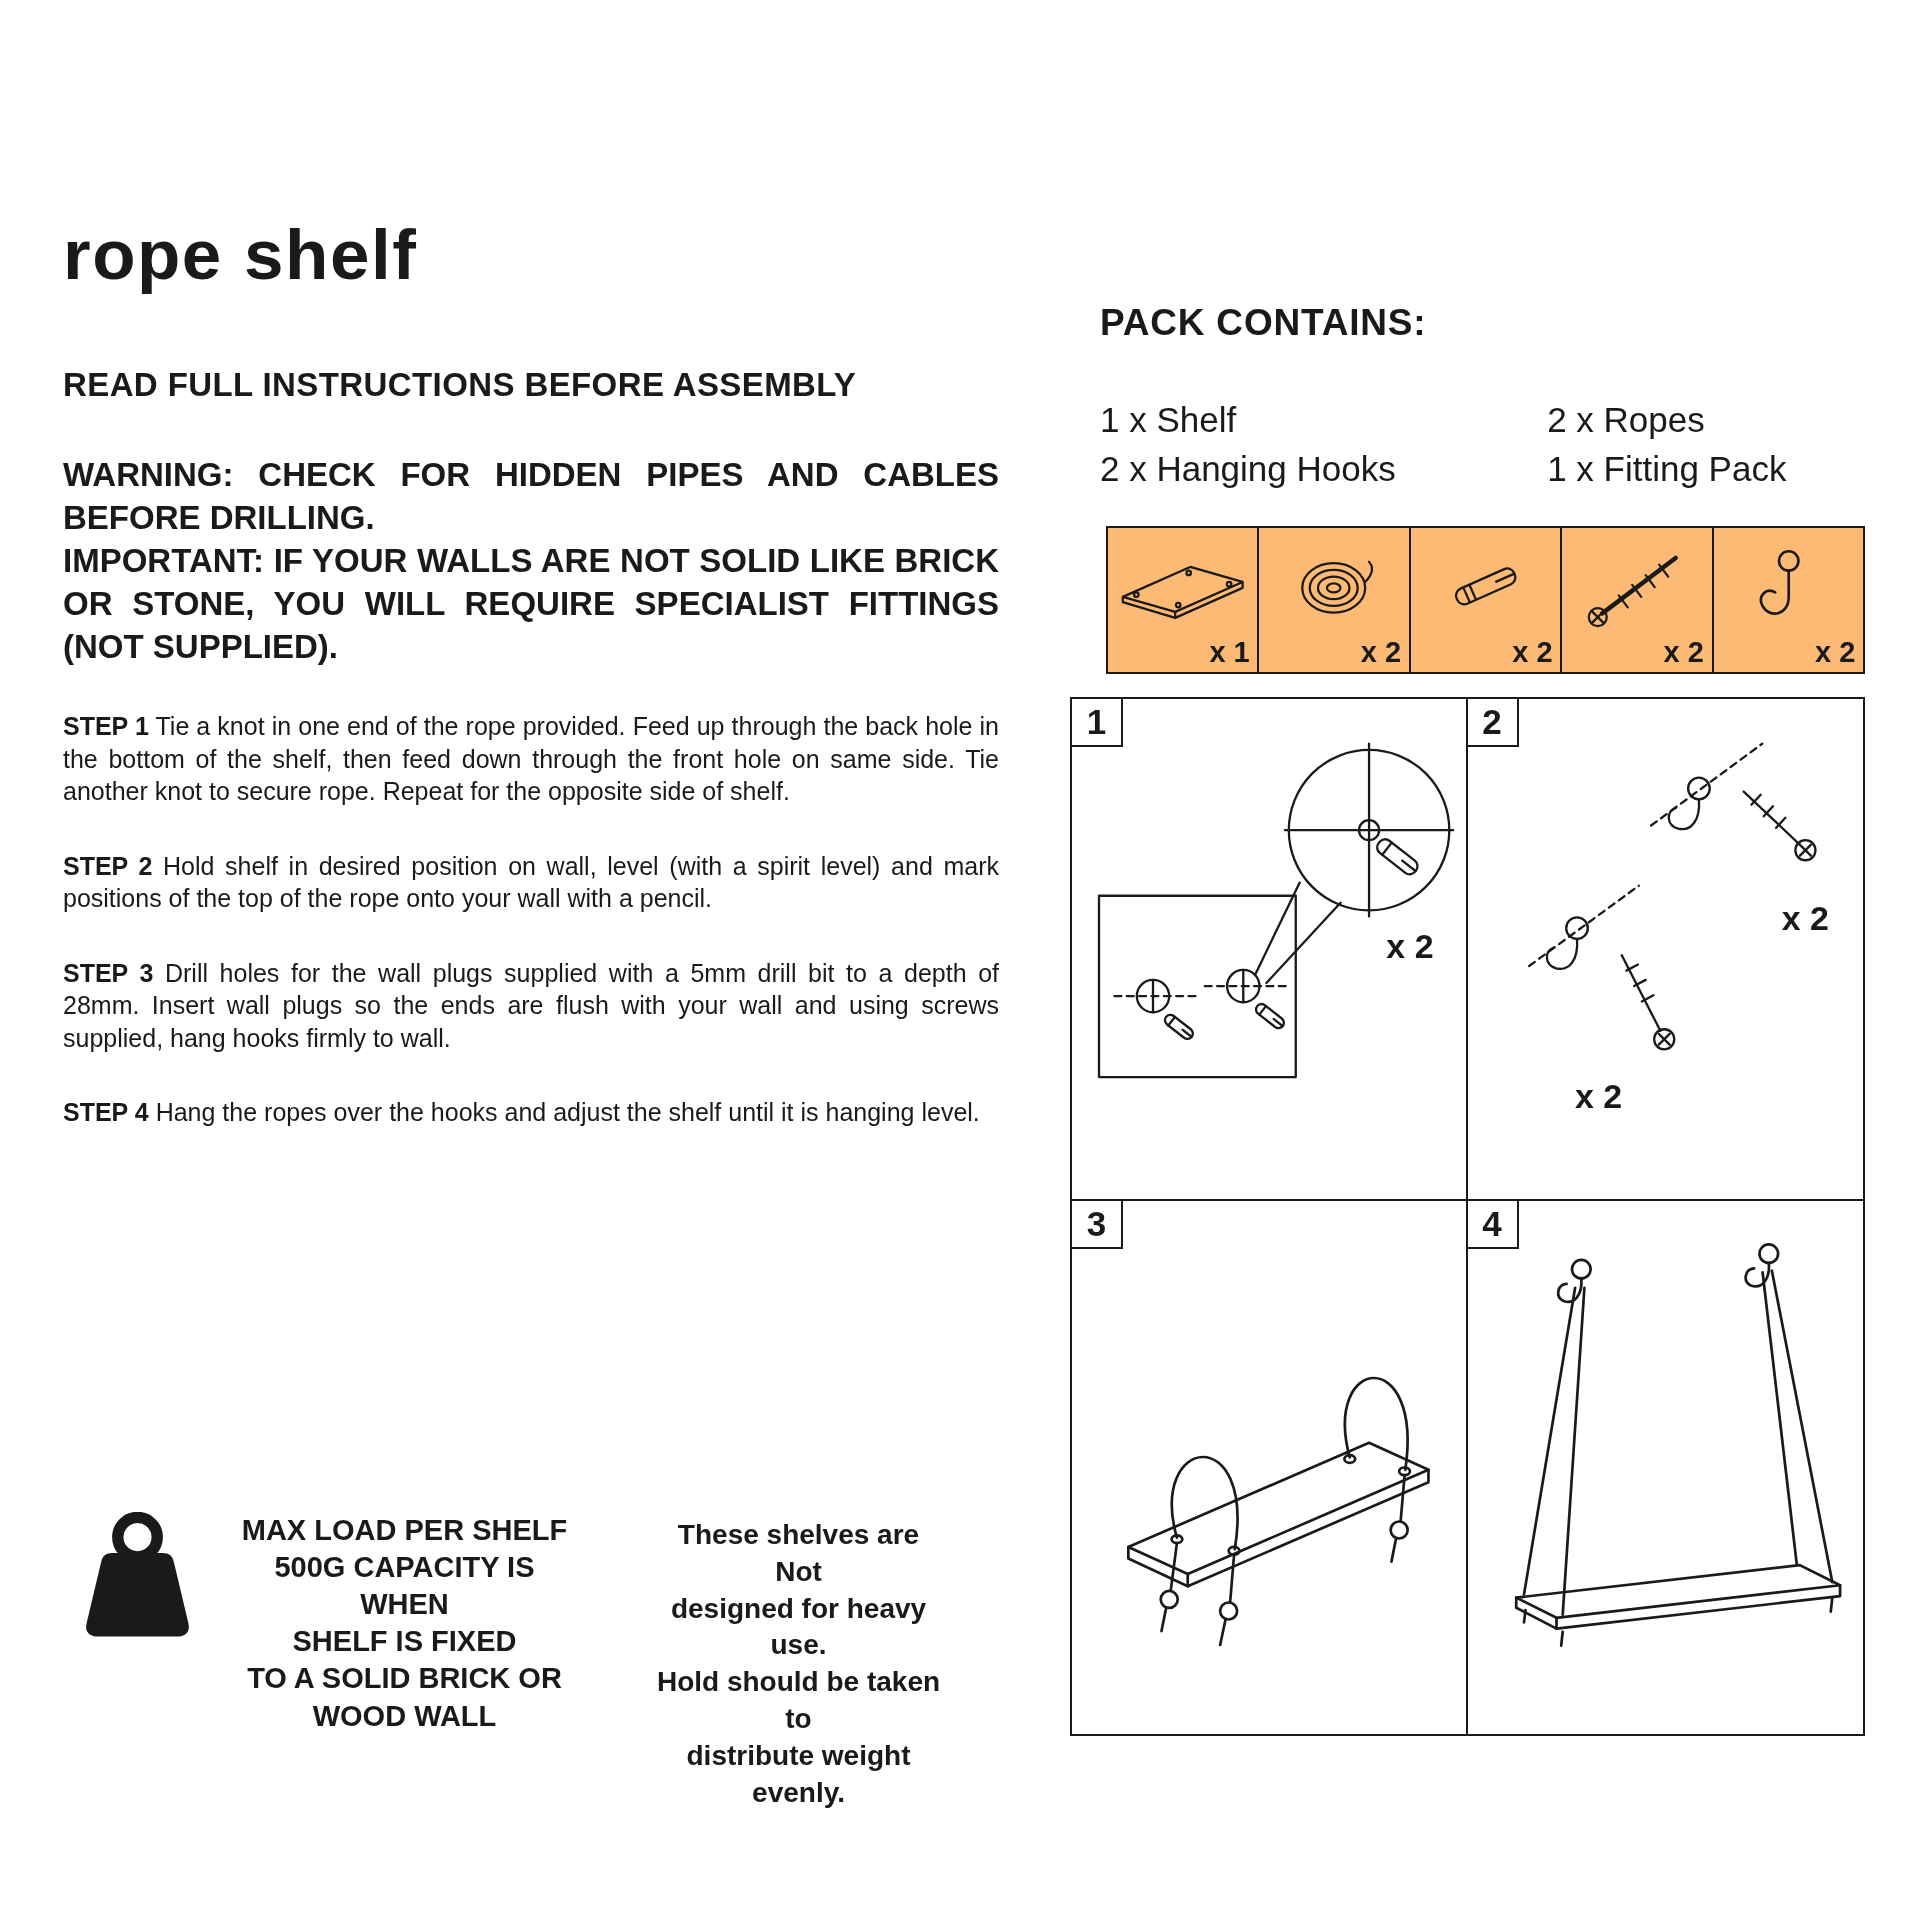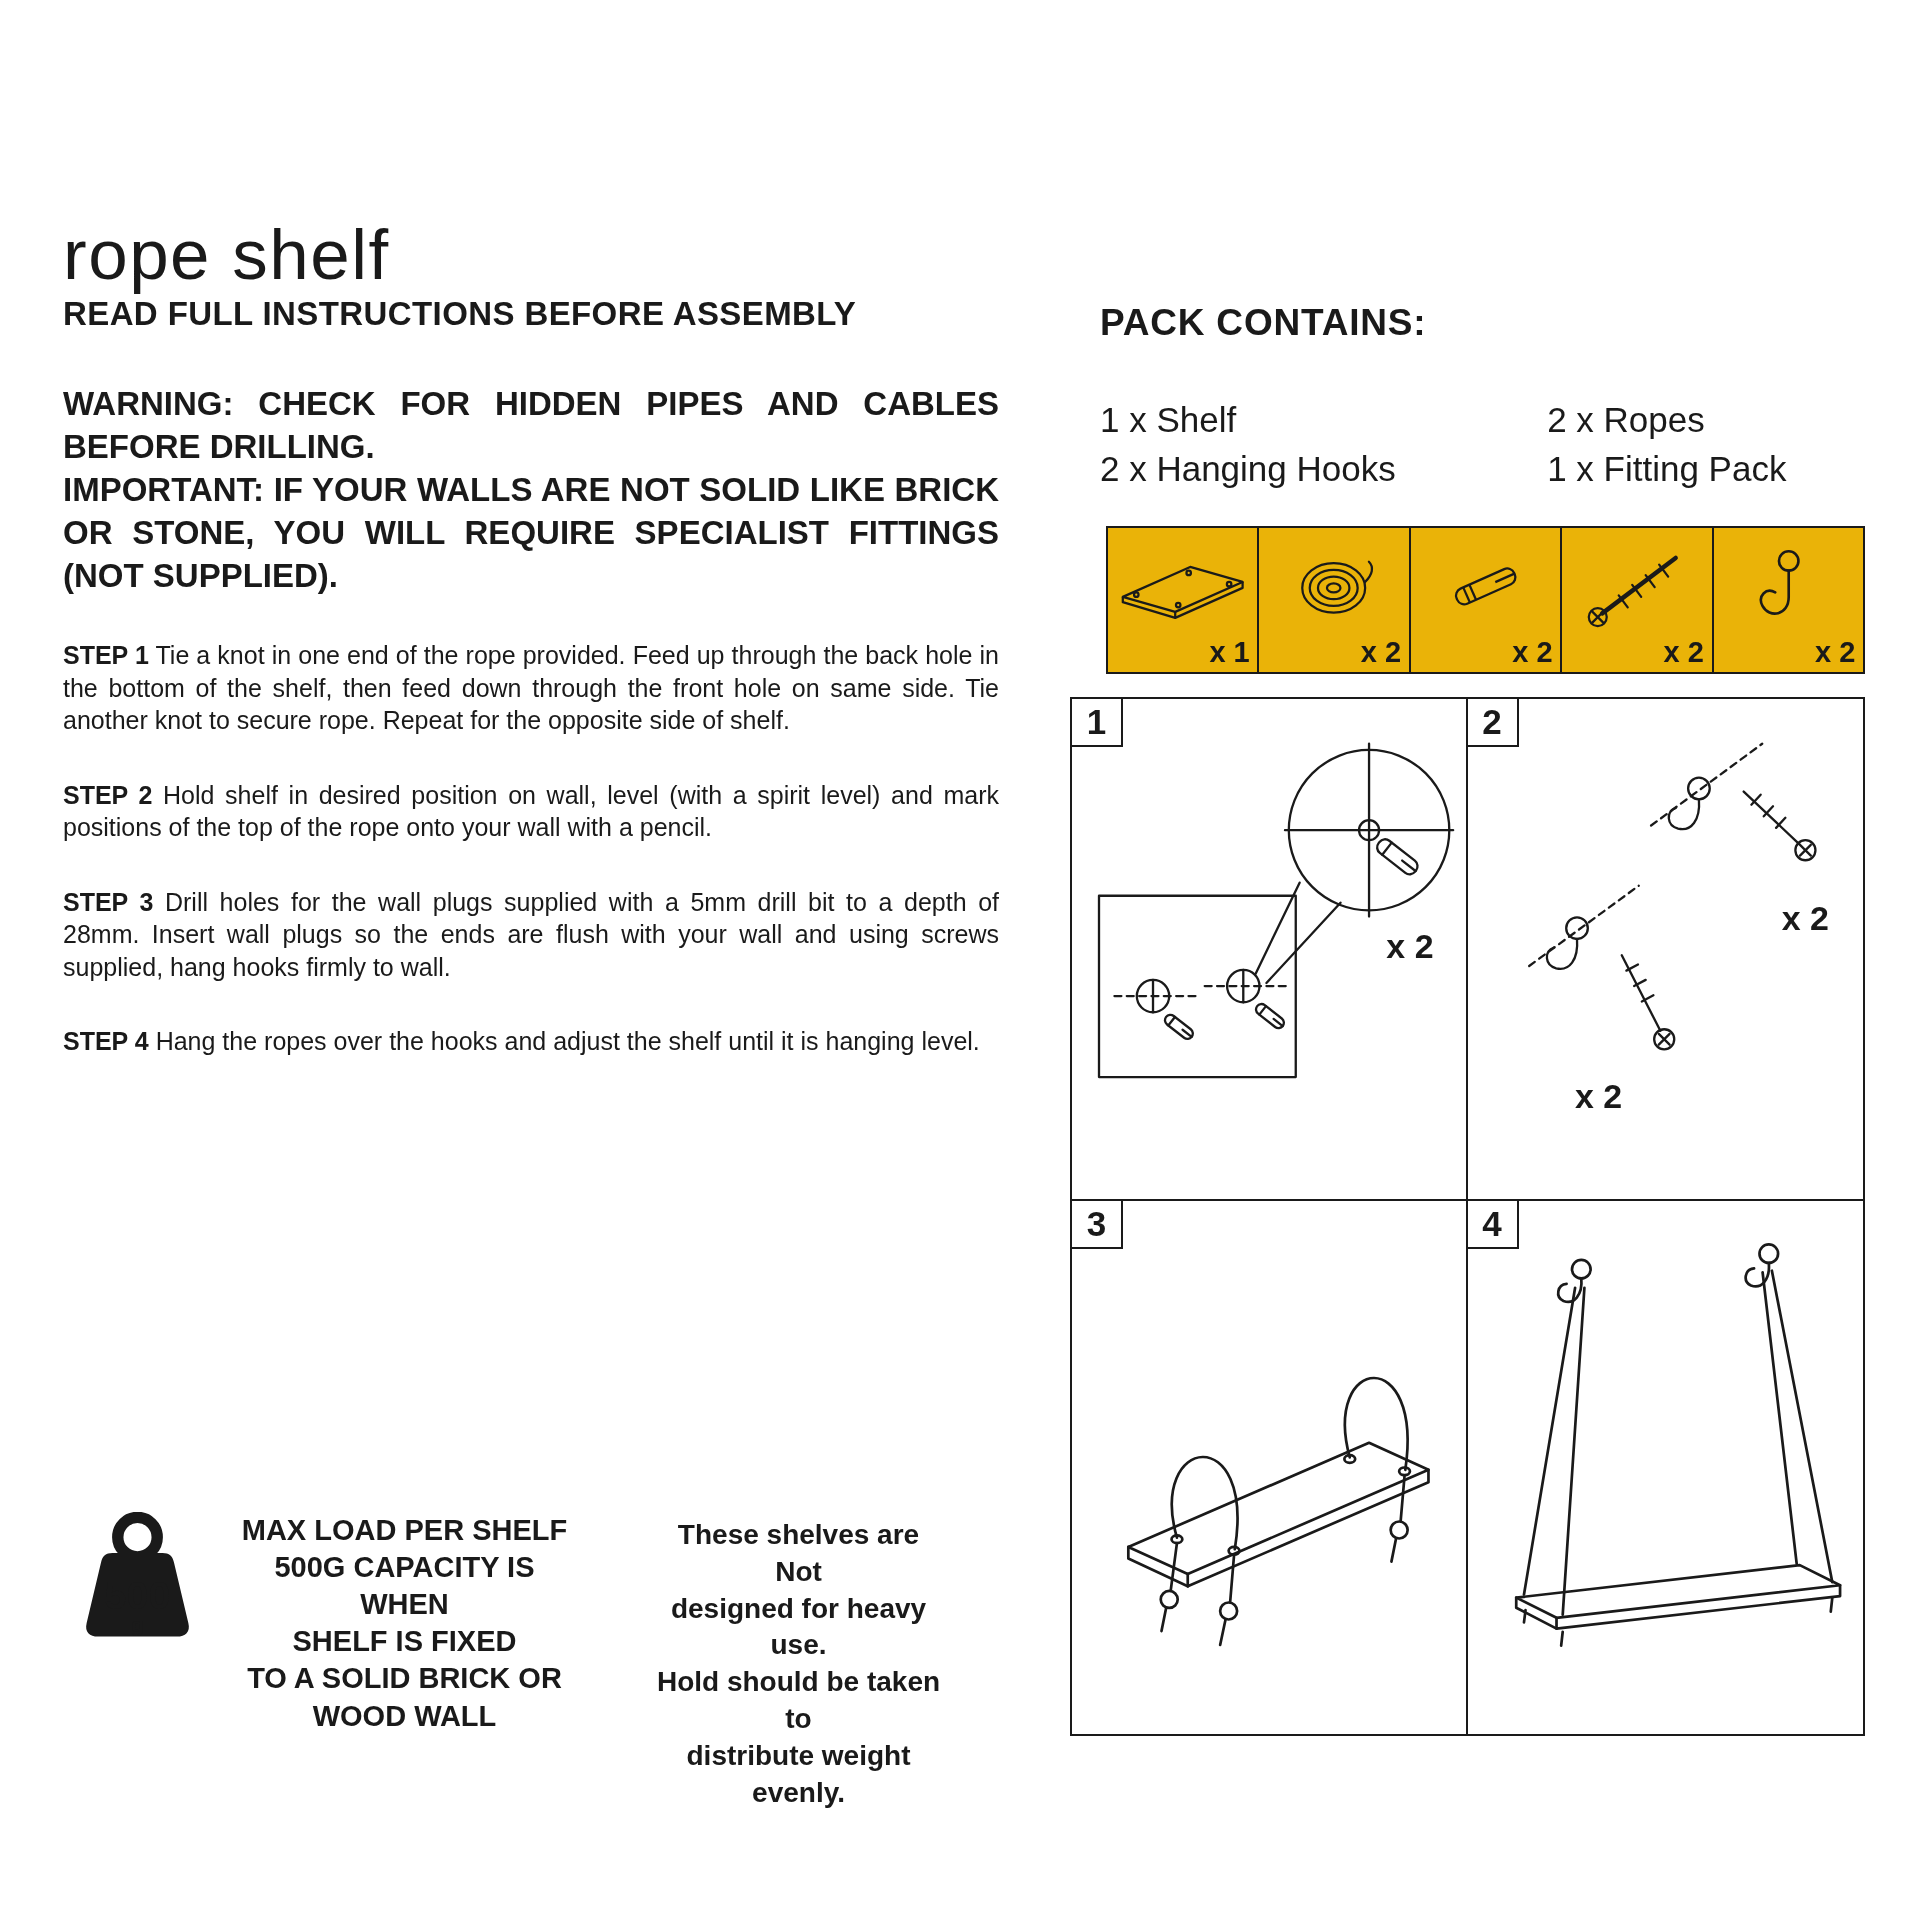--- a/index.html
+++ b/index.html
@@ -6,40 +6,40 @@
   html,body { background:#ffffff; }
   body {
     width:1926px; height:1926px;
     font-family:"Liberation Sans", sans-serif;
     color:#1a1a1a;
   }
   .page { position:relative; width:1926px; height:1926px; background:#fff; overflow:hidden; }
 
   
   .left-col { position:absolute; left:63px; top:214px; width:936px; }
-  .title { font-size:71px; font-weight:400; letter-spacing:1.5px; }
+  .title { font-size:71px; font-weight:700; letter-spacing:1.5px; margin-bottom:71px; }
   .read-full { font-size:33px; font-weight:700; letter-spacing:0.4px; margin-bottom:50px; }
   .para { font-size:33px; line-height:1.3; text-align:justify; }
   .para.bold { font-weight:700; }
   .step-para { margin-top:42px; font-size:25px; line-height:1.3; text-align:justify; }
   .step-label { font-weight:700;margin-top:9px; }
 
   .bottom-row { position:absolute; left:73px; top:1512px; width:948px; display:flex; align-items:flex-start; }
   .weight-wrap { width:129px; flex:none; }
   .max-load { width:331px; margin-left:37px; text-align:center; font-weight:700; font-size:29px; line-height:1.28; }
   .care { width:285px; margin-left:86px; text-align:center; font-weight:700; font-size:28px; line-height:1.32; margin-top:4.6px; }
   .block-line { display:block; }
 
   
   .pack-heading { position:absolute; left:1100px; top:302px; font-size:37px; font-weight:700; letter-spacing:0.8px; }
   .pack-list { position:absolute; left:1100px; top:395px; width:771px; display:flex; font-size:35px; line-height:1.4; }
   .pack-col1 { width:58%; }
   .pack-col2 { width:42%; }
 
-  .parts-row { position:absolute; left:1106px; top:526px; width:759px; height:148px; display:flex; border:2.3px solid #1a1a1a; background:#eab308; }
+  .parts-row { position:absolute; left:1106px; top:526px; width:759px; height:148px; display:flex; border:2.3px solid #1a1a1a; background:#fdba74; }
   .part-cell { flex:1; position:relative; border-right:2.3px solid #1a1a1a; }
   .part-cell:last-child { border-right:none; }
   .part-cell svg.part-icon { position:absolute; left:0; top:0; width:100%; height:78%; }
   .part-qty { position:absolute; right:7.7px; bottom:3.1px; font-size:29px; font-weight:600; }
 
   .steps-grid { position:absolute; left:1070px; top:697px; width:795px; height:1039px;
     display:grid; grid-template-columns:1fr 1fr; grid-template-rows:502px 1fr; border:2.3px solid #1a1a1a; background:#fff; }
   .step-cell { position:relative; }
   .step-cell.c1, .step-cell.c3 { border-right:2.3px solid #1a1a1a; }
   .step-cell.c1, .step-cell.c2 { border-bottom:2.3px solid #1a1a1a; }

